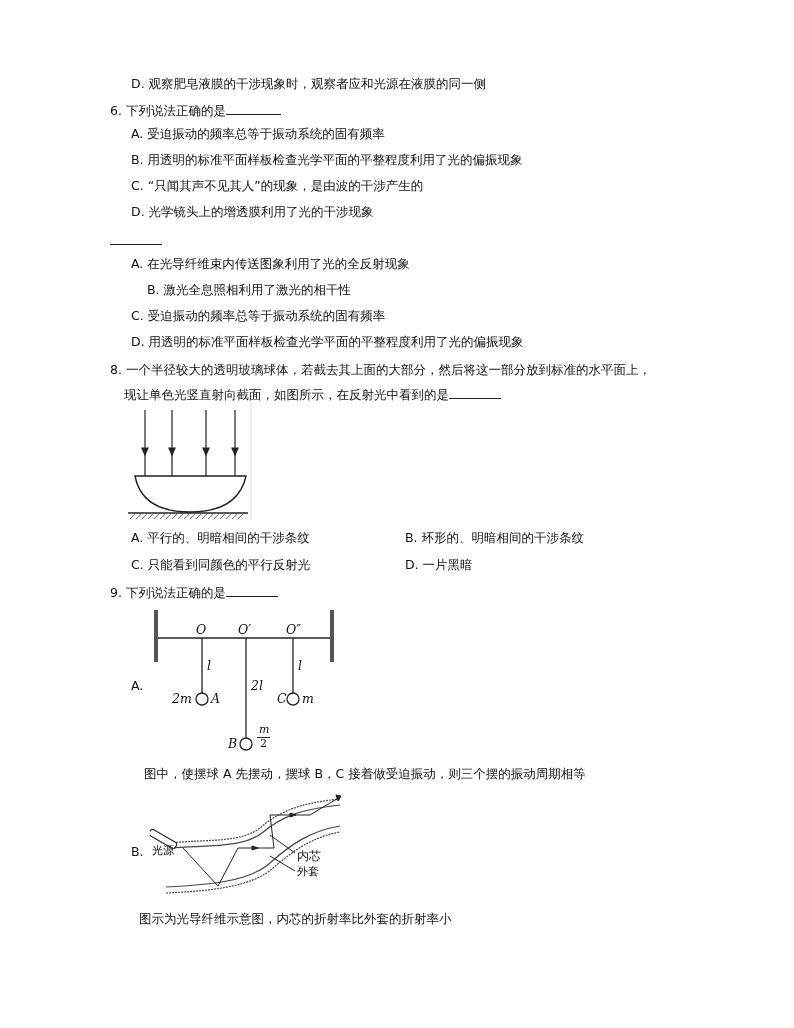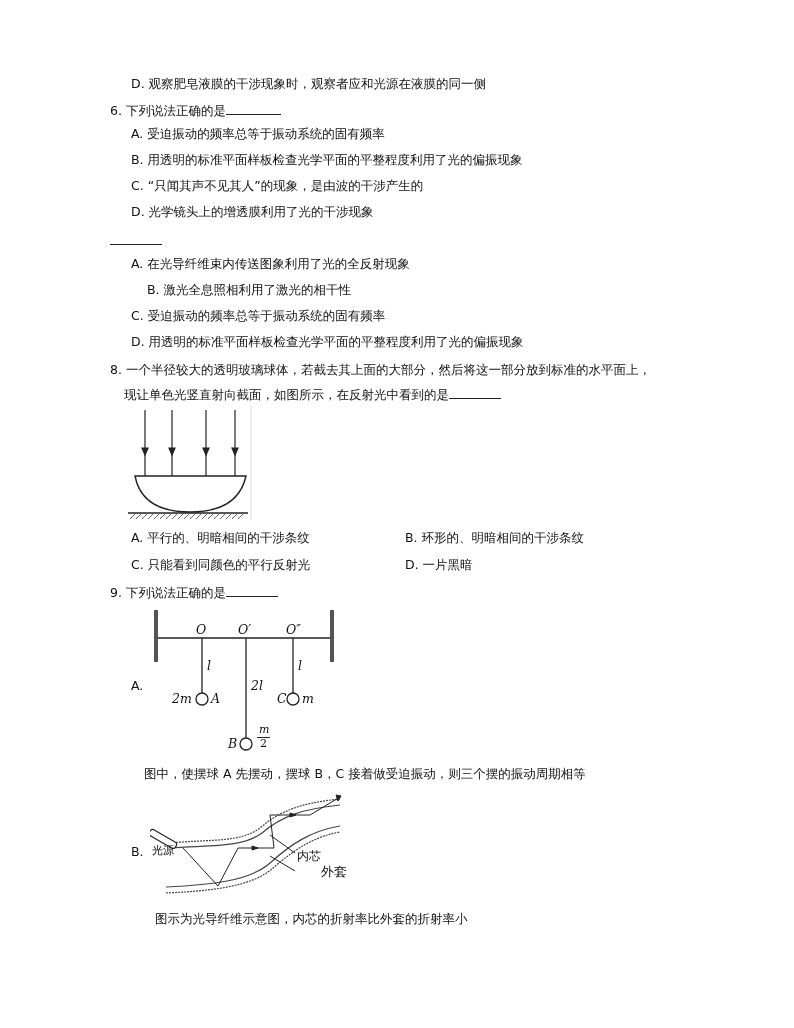--- a/index.html
+++ b/index.html
@@ -126,16 +126,16 @@
       <line x1="160" y1="22" x2="190" y2="4"></line>
       <polygon points="186,2 191,3 188,8"></polygon>
       <polygon points="102,53 108,55 102,57"></polygon>
       <polygon points="140,20 146,22 140,24"></polygon>
       <line x1="120" y1="42" x2="145" y2="60"></line>
       <line x1="120" y1="63" x2="145" y2="78"></line>
     </g>
   </svg>
   <span class="line" style="left:2px;top:50px;font-size:11px;">光源</span>
   <span class="line" style="left:147px;top:55px;font-size:12px;">内芯</span>
-  <span class="line" style="left:147px;top:71px;font-size:13px;margin-left:24px;">外套</span>
+  <span class="line" style="left:147px;top:71px;font-size:11px;">外套</span>
 </div>
 
-<div class="line" style="left:139px;top:911px;margin-left:16px;">图示为光导纤维示意图，内芯的折射率比外套的折射率小</div>
+<div class="line" style="left:139px;top:911px;">图示为光导纤维示意图，内芯的折射率比外套的折射率小</div>
 
 </body></html>

